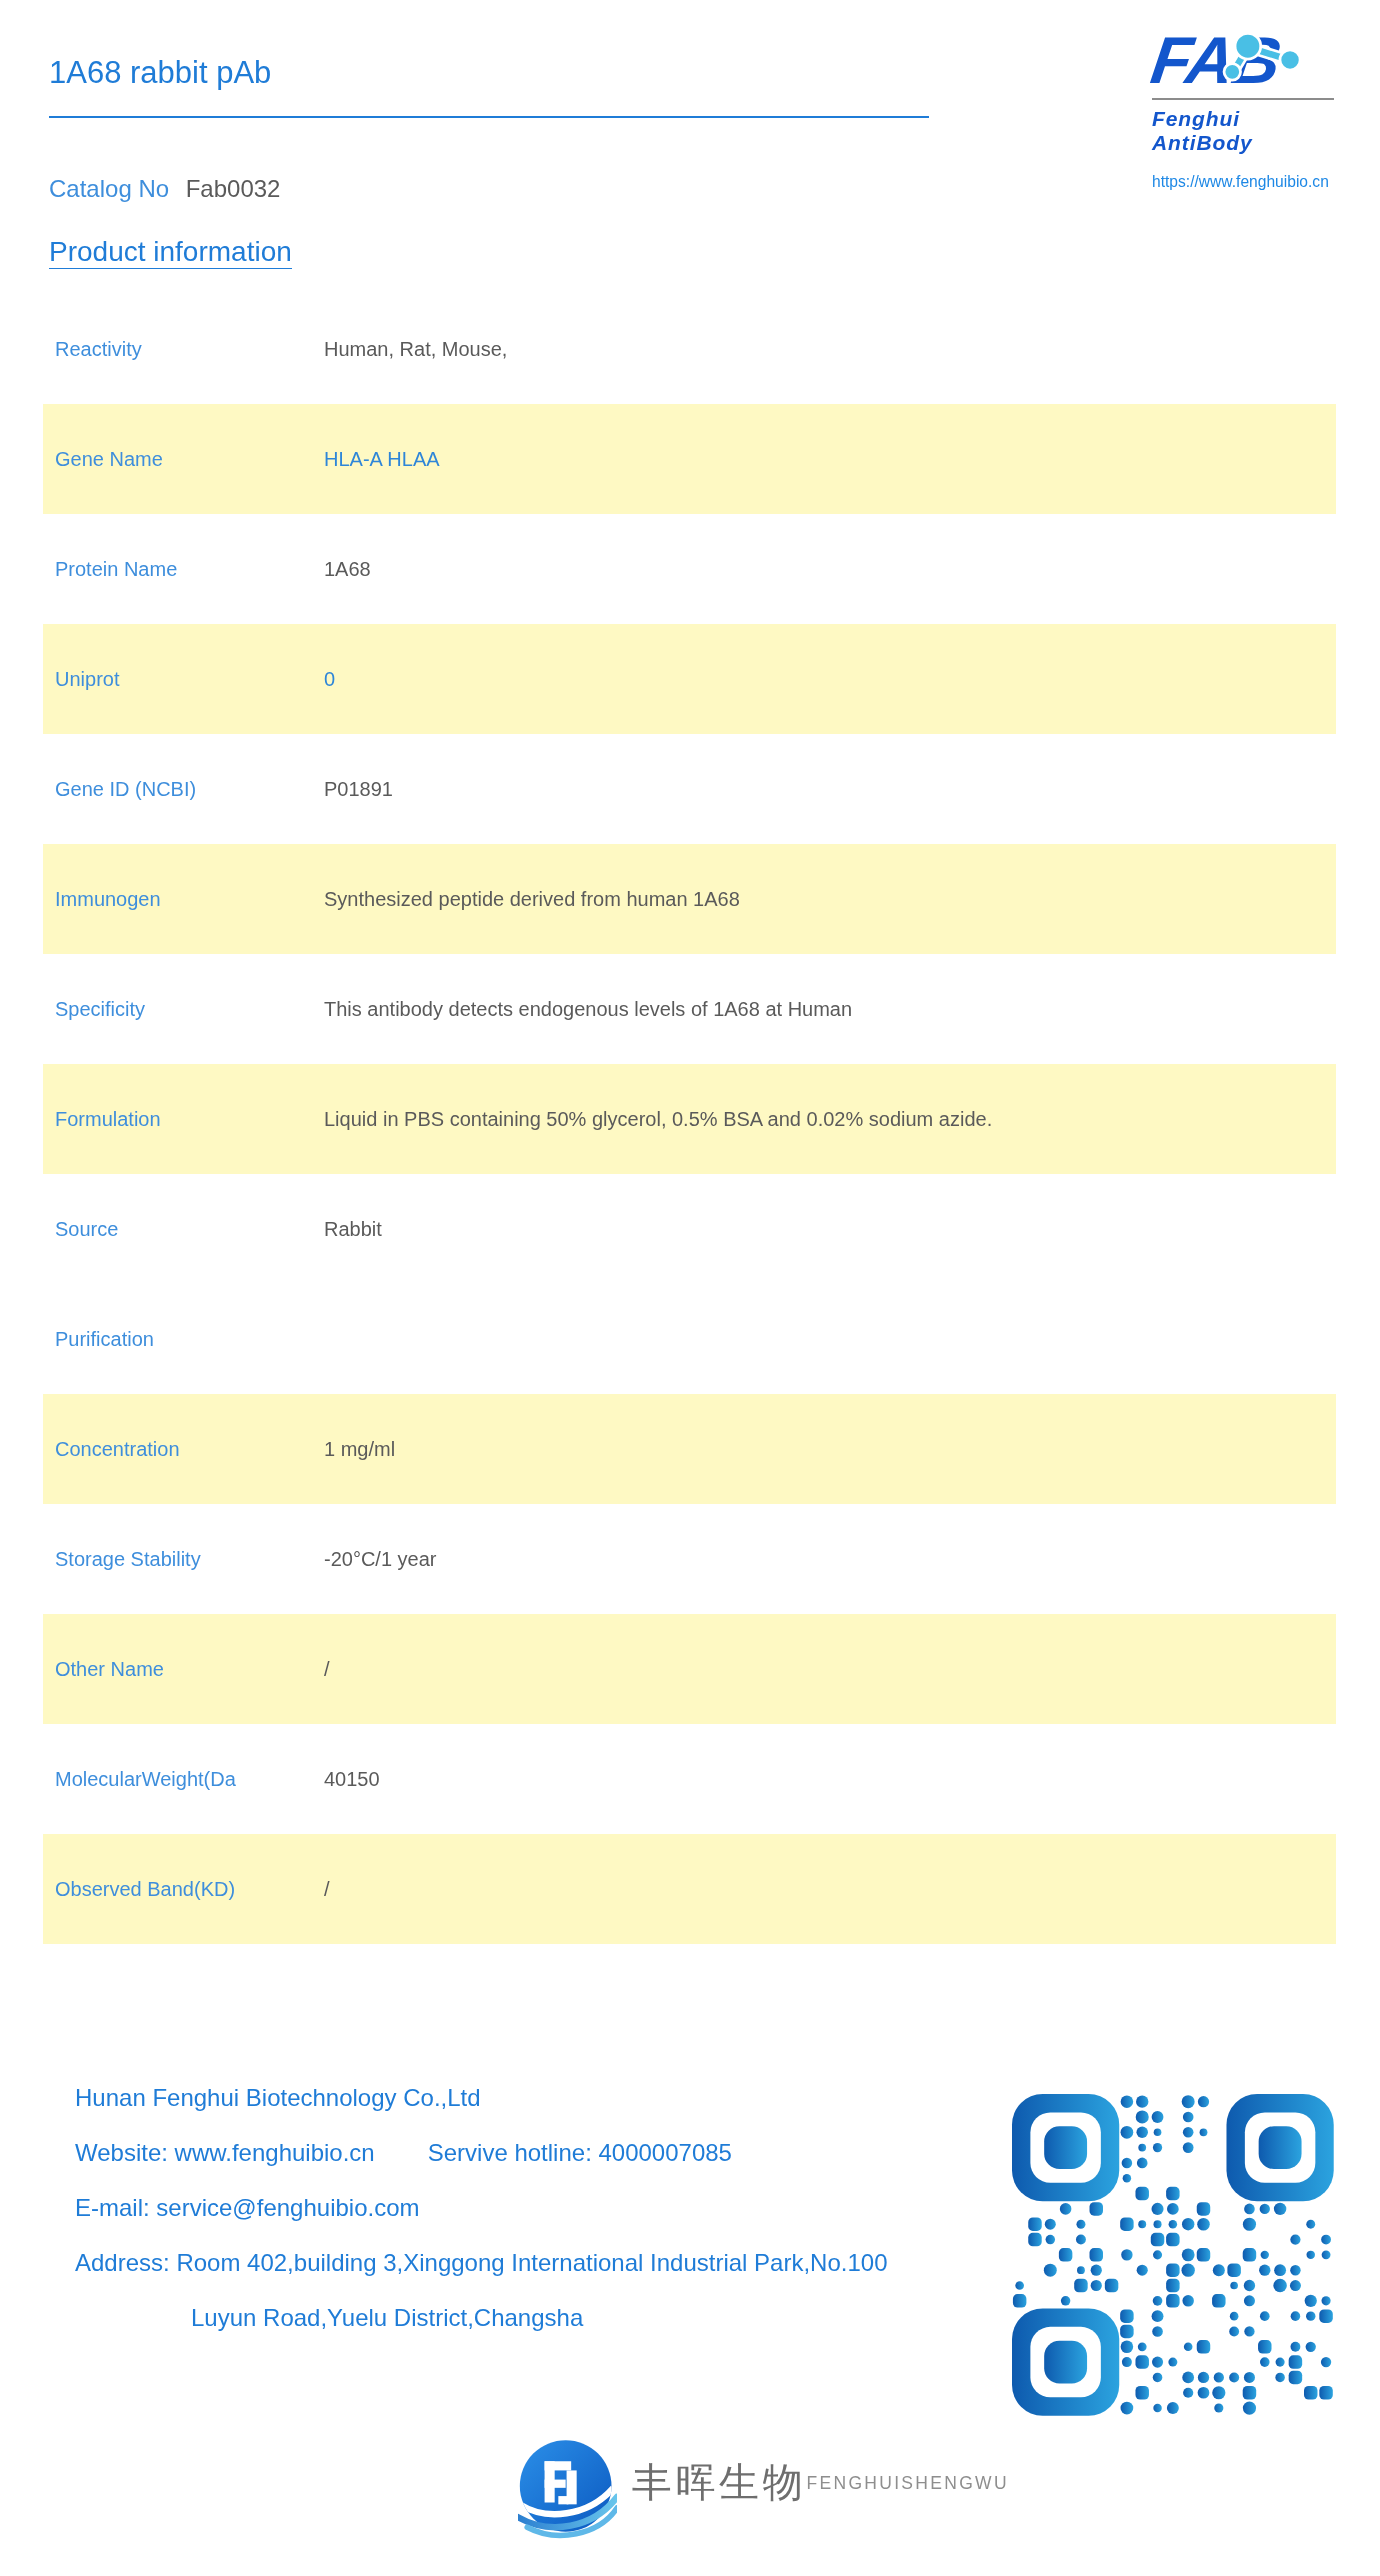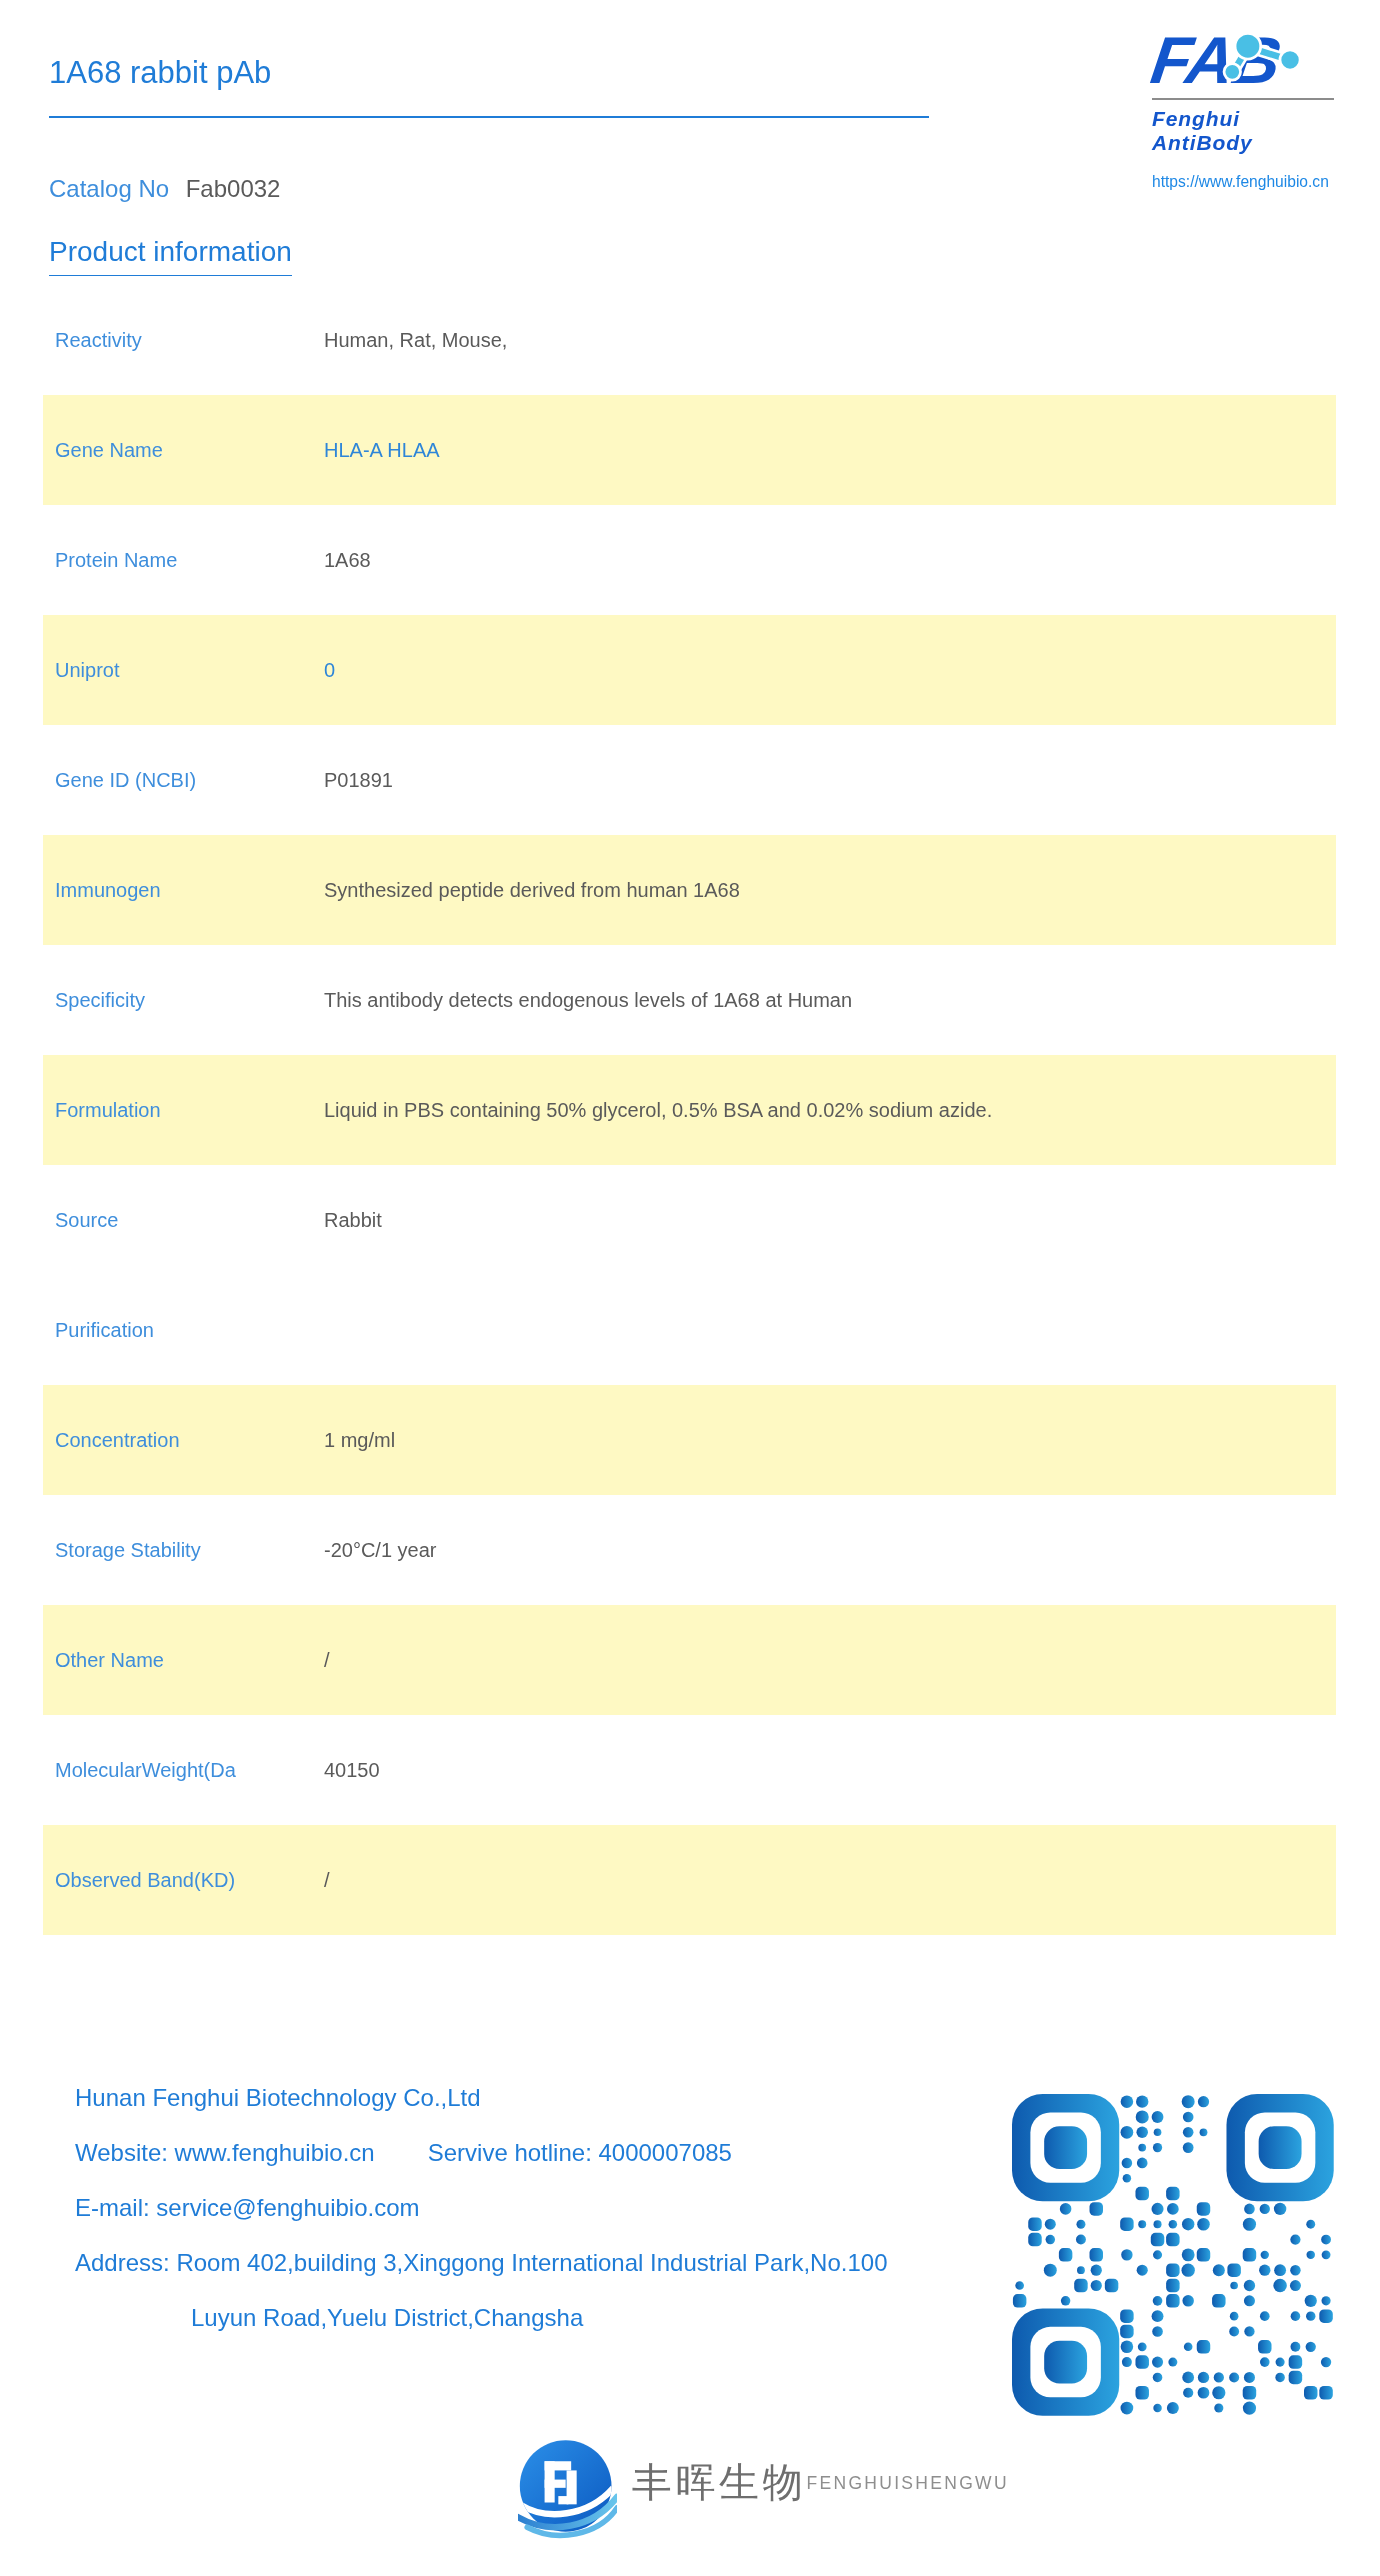--- a/index.html
+++ b/index.html
@@ -18,24 +18,24 @@
   .fab-wrap{position:relative;width:189px;height:70px;}
   .fab-text{display:inline-block;font-size:66px;line-height:68px;font-weight:bold;font-style:italic;
             color:#1356CC;transform:skewX(-8deg);letter-spacing:-1.8px;}
   .molecule{position:absolute;left:48px;top:0;}
   .brand-divider{width:182px;height:1.8px;background:#8C8C8C;margin-top:1.8px;}
   .brand-name{margin-top:7.4px;font-size:21px;font-weight:bold;font-style:italic;color:#1356CC;letter-spacing:0.9px;}
   .brand-url{margin-top:18.4px;font-size:15.6px;color:#1E88E5;}
 
   
   .section-title{position:absolute;left:49px;top:236px;font-size:28px;color:#1F7CD7;
-                 padding-bottom:7px;border-bottom:1.8px solid #1F7CD7;}
-
-  
-  .product-table{position:absolute;left:43px;top:285px;width:1293px;}
+                 padding-bottom:0;border-bottom:1.8px solid #1F7CD7;}
+
+  
+  .product-table{position:absolute;left:43px;top:294px;width:1293px;}
   .t-row{display:flex;align-items:center;min-height:110px;}
   .t-row.alt{background:#fef9c3;}
   .t-label{flex:0 0 269px;width:269px;padding-left:12px;color:#3E8EDC;font-size:20px;}
   .t-value{color:#5A5A5A;font-size:20px;max-width:874px;word-break:break-all;line-height:39px;}
   .t-value.link{color:#2E86D8;}
 
   
   .footer-block{position:absolute;left:75px;top:2081px;color:#1F7CD7;font-size:24px;}
   .f-line{line-height:33px;margin-bottom:22px;}
   .website-row{display:flex;gap:53px;}

